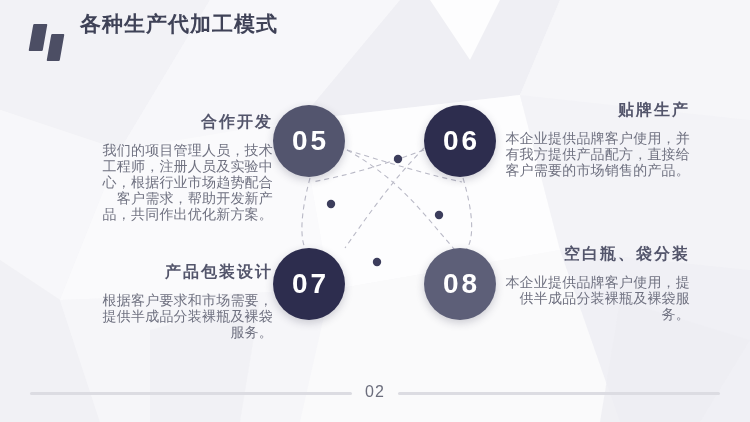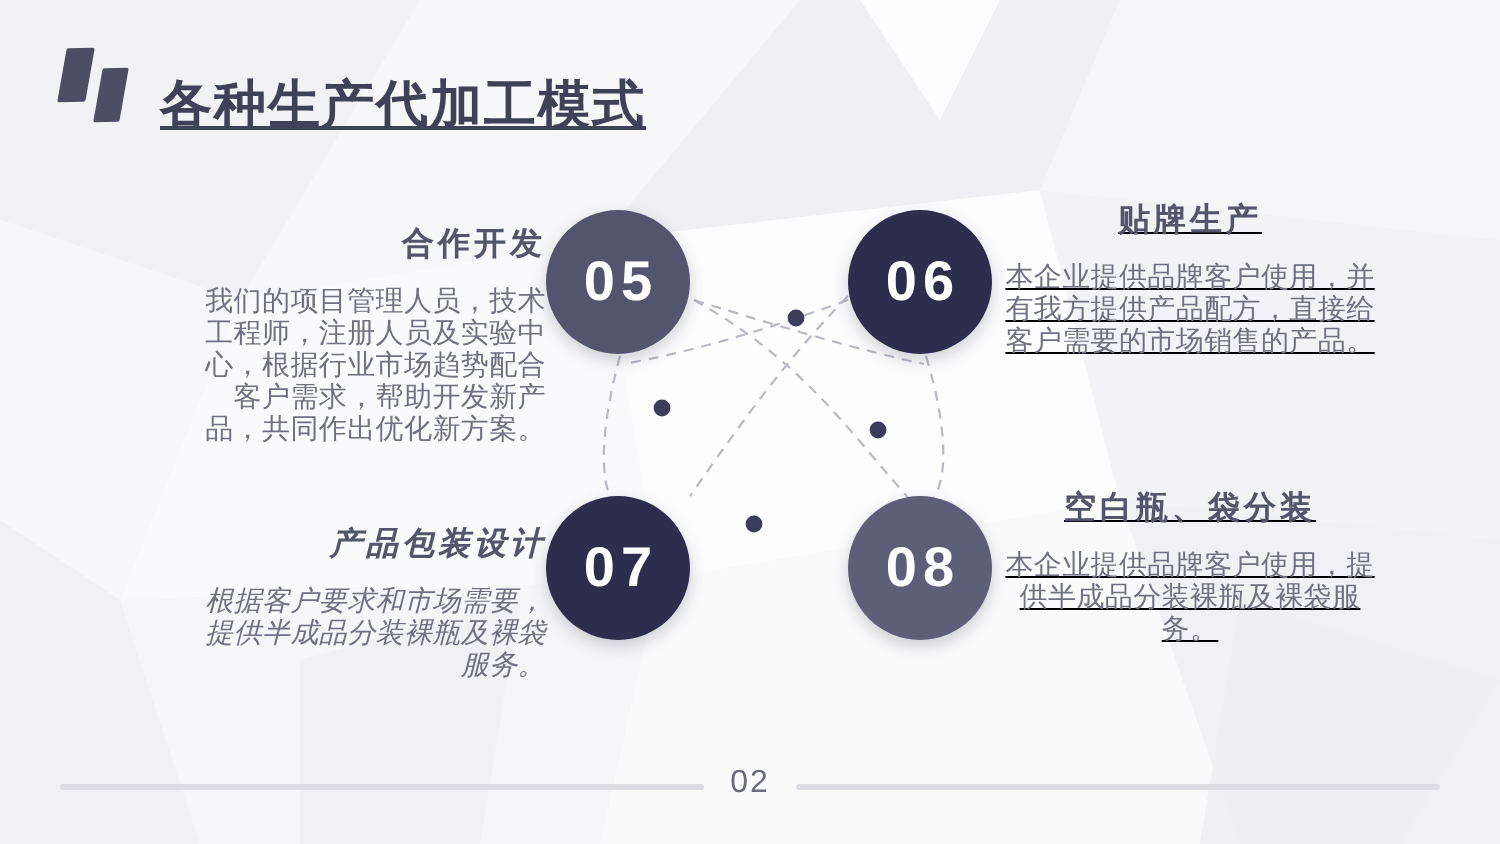--- a/index.html
+++ b/index.html
@@ -41,27 +41,26 @@
     width: 14px; height: 27px;
     transform: skewX(-11deg) rotate(-1deg);
   }
   .logo-mark .bar2 {
     left: 19px; top: 10px;
     width: 13px; height: 27px;
     transform: skewX(-11deg) rotate(-1deg);
   }
   .header-title {
     position: absolute;
-    left: 80px; top: 35px;
-    font-size: 26px;
+    left: 80px; top: 10px;
+    font-size: 21px;
     font-weight: bold;
     color: #3f4257;
     letter-spacing: 1px;
     white-space: nowrap;
-    text-decoration: underline;
   }
 
   
   svg.connectors {
     position: absolute;
     left: 0; top: 0;
     width: 750px; height: 422px;
   }
 
   
@@ -94,25 +93,25 @@
     letter-spacing: 2px;
   }
   .block p {
     margin: 0;
     font-size: 14px;
     line-height: 16px;
     color: #6f7180;
     letter-spacing: 0.2px;
   }
   .blk-left  { width: 180px; text-align: right; }
-  .blk-right { width: 190px; text-align: center; text-decoration: underline; }
+  .blk-right { width: 190px; text-align: right; }
 
   .b-coop    { left: 93px;  top: 112px; }
   .b-oem     { left: 500px; top: 100px; }
-  .b-package { left: 93px;  top: 262px; font-style: italic; }
+  .b-package { left: 93px;  top: 262px; }
   .b-bottle  { left: 500px; top: 244px; }
 
   
   .footer {
     position: absolute;
     left: 0; bottom: 22px;
     width: 750px;
     height: 14px;
   }
   .footer .rule {

